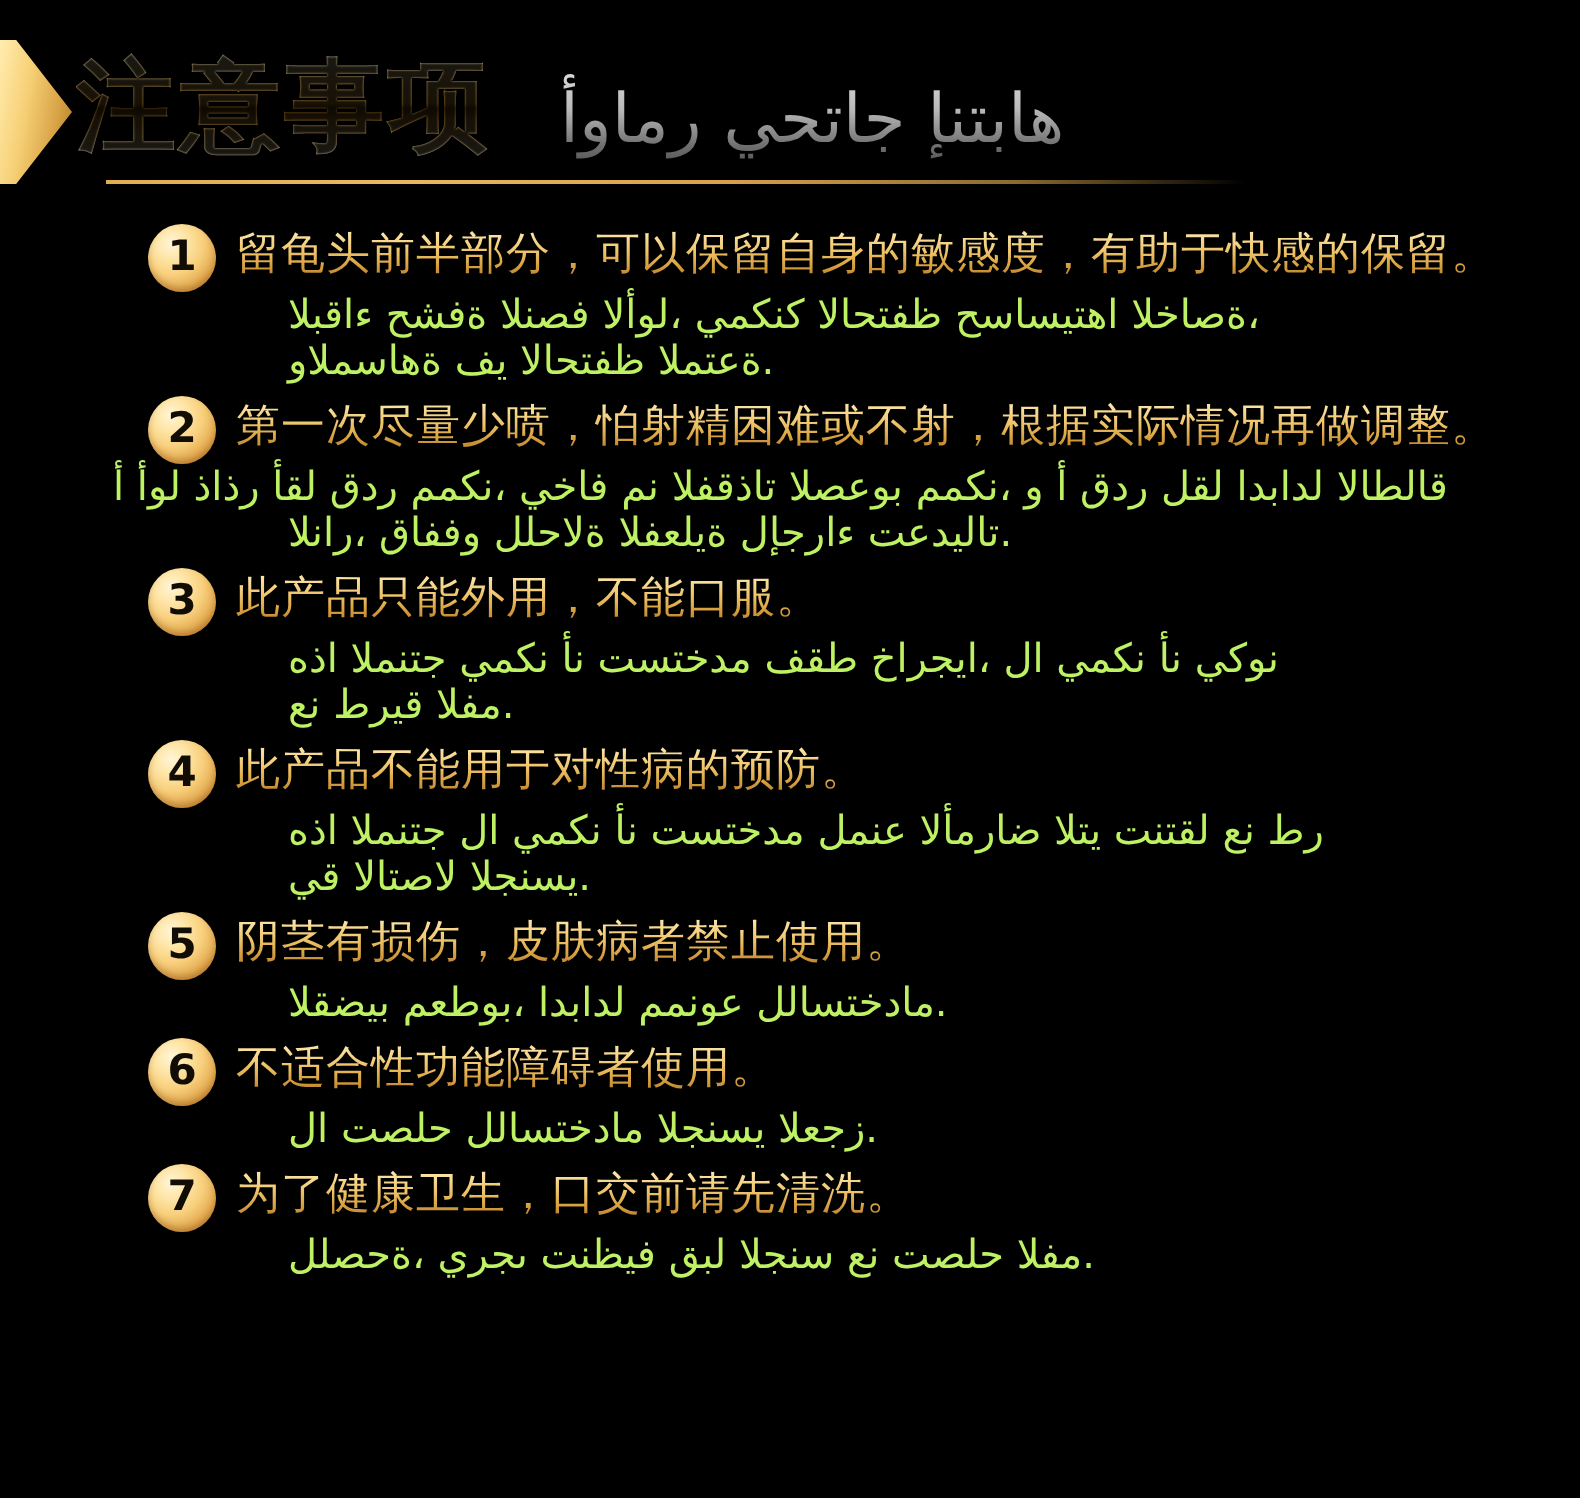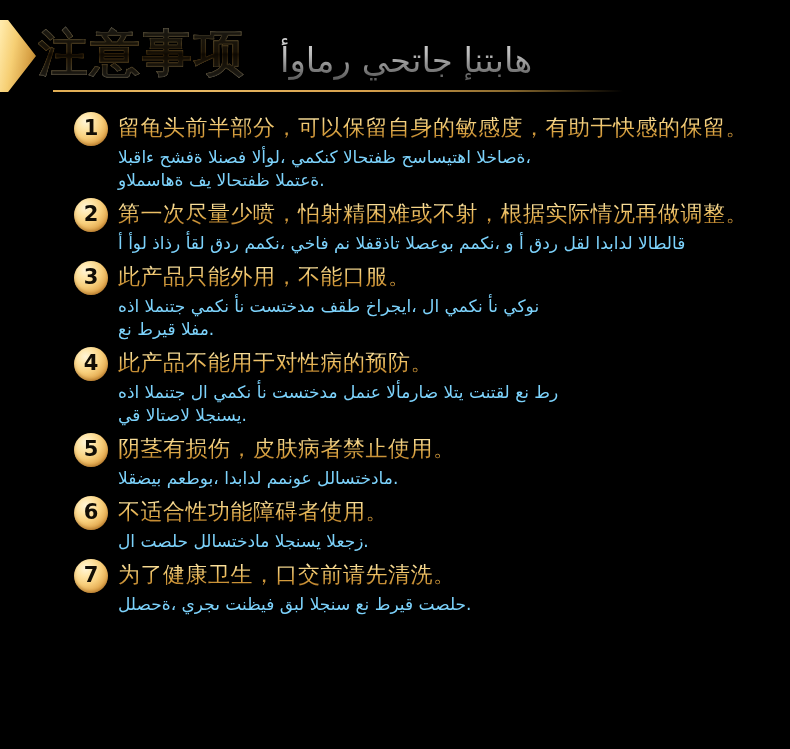--- a/index.html
+++ b/index.html
@@ -147,28 +147,29 @@
       #8d5c1b 100%);
     -webkit-background-clip: text;
     background-clip: text;
     color: transparent;
     -webkit-text-fill-color: transparent;
     white-space: nowrap;
   }
 
   .notice-ar {
     margin-top: 2px;
-    font-size: 17px;
+    font-size: 20px;
     line-height: 23px;
-    color: #7dd3fc;
+    color: #bef264;
     direction: rtl;
     unicode-bidi: bidi-override;
     text-align: left;
     max-width: 580px;
     font-family: "DejaVu Sans", sans-serif;
+    margin-left: 26px;
   }
 
   .notice-ar .ar-line { display: block; white-space: nowrap; }
 </style>
 </head>
 <body>
 
 <div id="header">
   <div id="header-arrow"></div>
   <div id="header-title">注意事项</div>
@@ -187,20 +188,21 @@
         <span class="ar-line">.ةعتملا ظفتحالا يف ةهاسملاو</span>
       </div>
     </div>
     <div class="notice-item">
       <div class="badge">
         <span class="badge-num">2</span>
       </div>
       <div class="notice-cn">第一次尽量少喷，怕射精困难或不射，根据实际情况再做调整。</div>
       <div class="notice-ar">
         <span class="ar-line">قالطالا لدابدا لقل ردق أ و ،نكمم بوعصلا تاذقفلا نم فاخي ،نكمم ردق لقأ رذاذ لوأ أ</span>
+        <span class="ar-line">.تاليدعت ءارجإل ةيلعفلا ةلاحلل وففاق ،رانلا</span>
       </div>
     </div>
     <div class="notice-item">
       <div class="badge">
         <span class="badge-num">3</span>
       </div>
       <div class="notice-cn">此产品只能外用，不能口服。</div>
       <div class="notice-ar">
         <span class="ar-line">نوكي نأ نكمي ال ،ايجراخ طقف مدختست نأ نكمي جتنملا اذه</span>
         <span class="ar-line">.مفلا قيرط نع</span>
@@ -233,16 +235,16 @@
       <div class="notice-ar">
         <span class="ar-line">.زجعلا يسنجلا مادختسالل حلصت ال</span>
       </div>
     </div>
     <div class="notice-item">
       <div class="badge">
         <span class="badge-num">7</span>
       </div>
       <div class="notice-cn">为了健康卫生，口交前请先清洗。</div>
       <div class="notice-ar">
-        <span class="ar-line">.حلصت قيرط نع سنجلا لبق فيظنت ىجري ،ةحصلل</span>
+        <span class="ar-line">.مفلا حلصت نع سنجلا لبق فيظنت ىجري ،ةحصلل</span>
       </div>
     </div>
   </div>
 
 </body></html>

